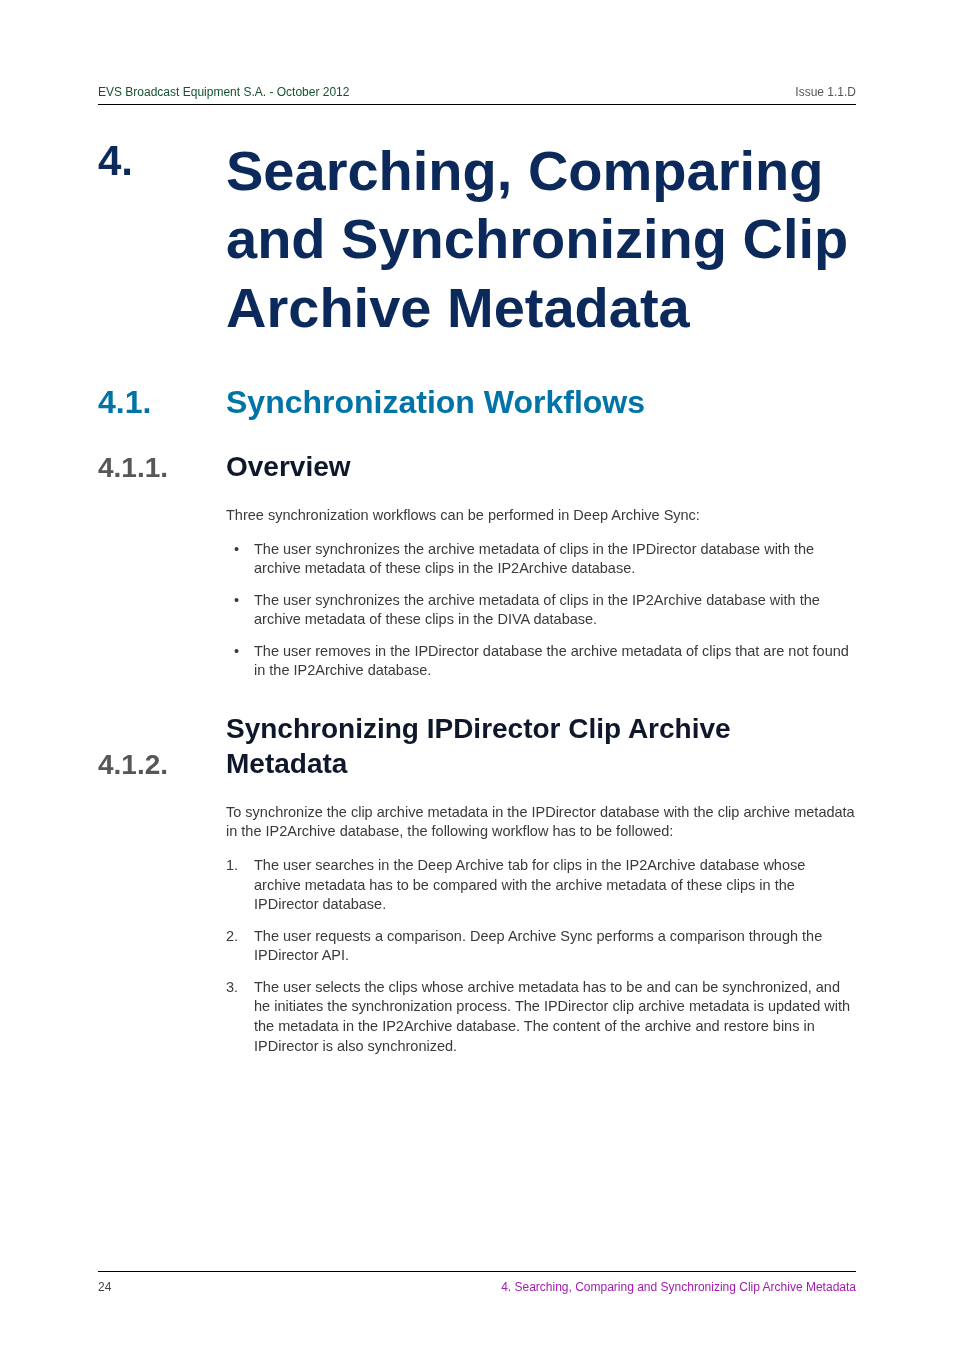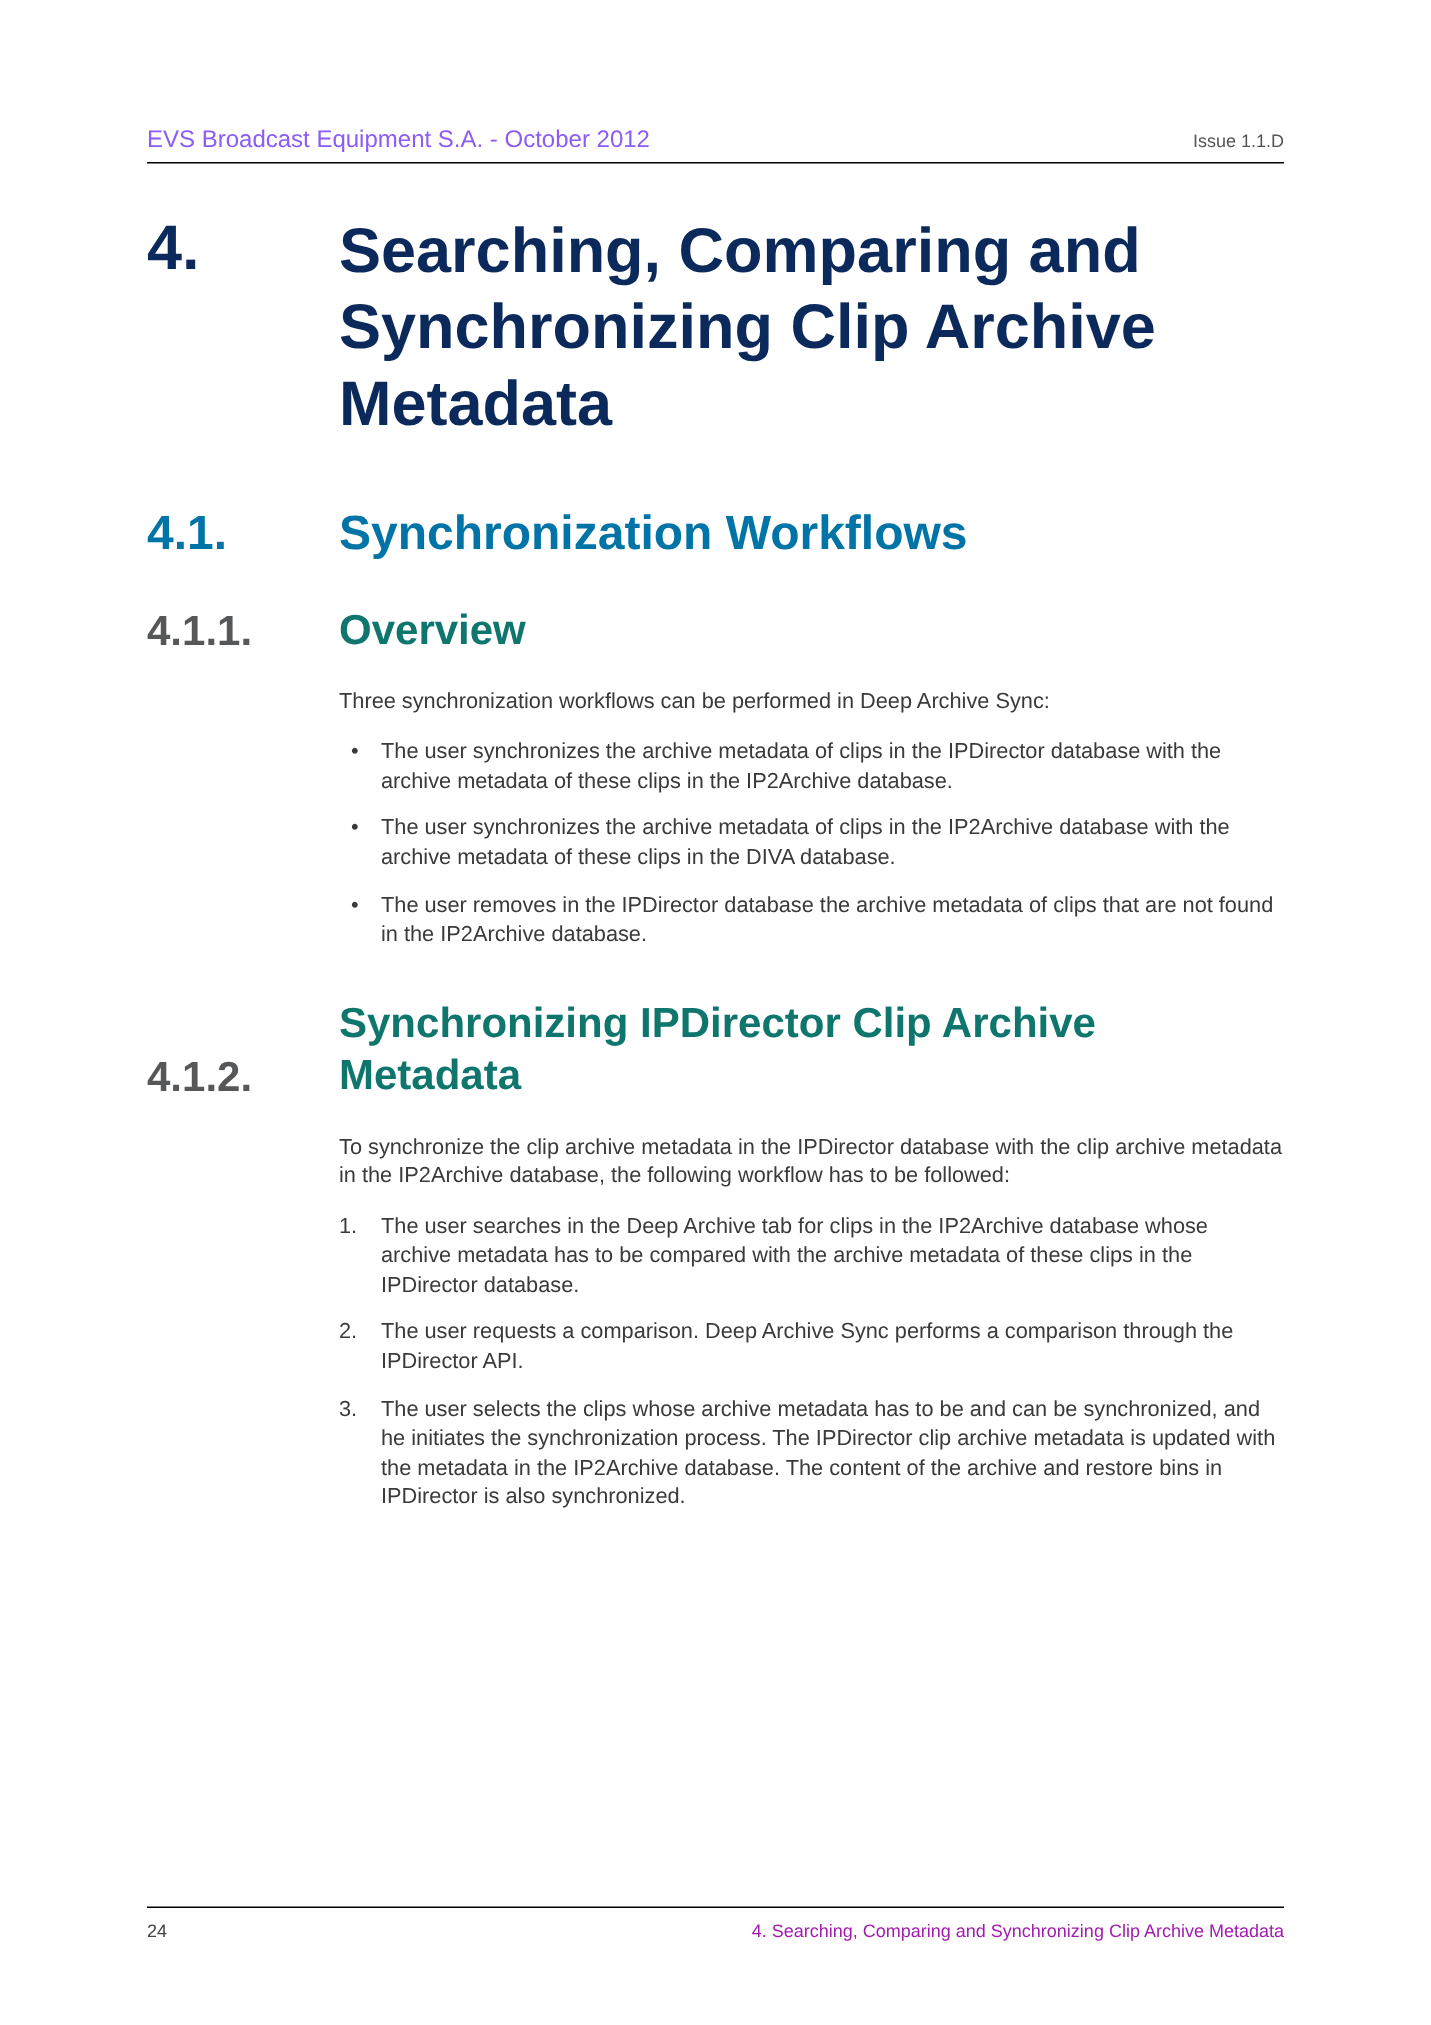--- a/index.html
+++ b/index.html
@@ -22,42 +22,42 @@
     }
     .header-line {
       border-bottom: 1px solid #000;
       padding-bottom: 5px;
       margin-bottom: 32px;
       display: flex;
       justify-content: space-between;
       align-items: baseline;
     }
     .header-left {
-      font-size: 16px;
-      color: #8b5cf6;
+      font-size: 12px;
+      color: #14532d;
     }
     .header-right {
       font-size: 12px;
       color: #555;
     }
     .chapter-heading {
       display: flex;
       align-items: flex-start;
       margin-bottom: 42px;
     }
     .chapter-number {
       color: #0b2a5b;
       font-size: 42px;
       font-weight: bold;
       width: 128px;
       flex-shrink: 0;
     }
     .chapter-title {
       color: #0b2a5b;
-      font-size: 42px;
+      font-size: 56px;
       font-weight: bold;
       line-height: 1.22;
     }
     .section-heading {
       display: flex;
       align-items: flex-start;
       margin-bottom: 28px;
     }
     .section-number {
       color: #0074a6;
@@ -77,21 +77,21 @@
       margin-bottom: 22px;
     }
     .subsection-number {
       color: #565759;
       font-size: 28px;
       font-weight: bold;
       width: 128px;
       flex-shrink: 0;
     }
     .subsection-title {
-      color: #0f766e;
+      color: #0f172a;
       font-size: 28px;
       font-weight: bold;
       line-height: 1.25;
     }
     .body-content {
       margin-left: 128px;
     }
     .para {
       font-size: 14.5px;
       color: #3a3a3a;

